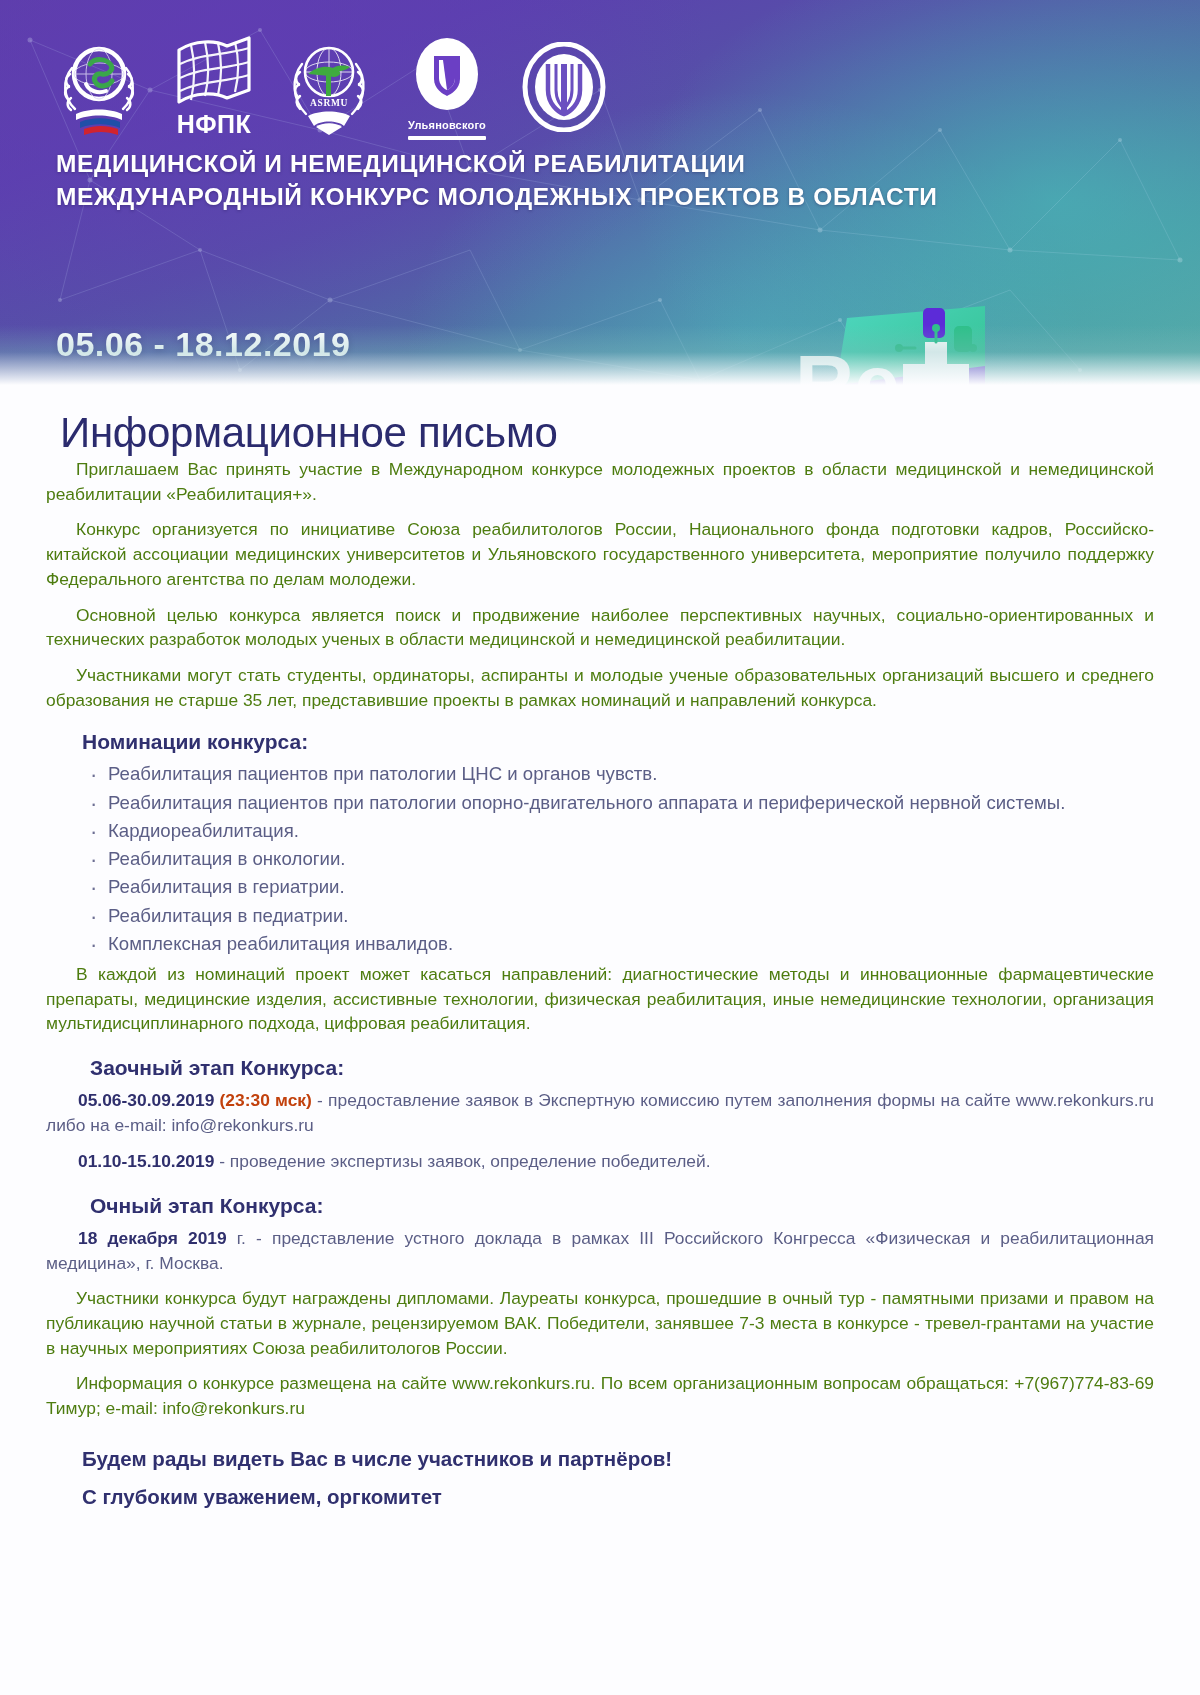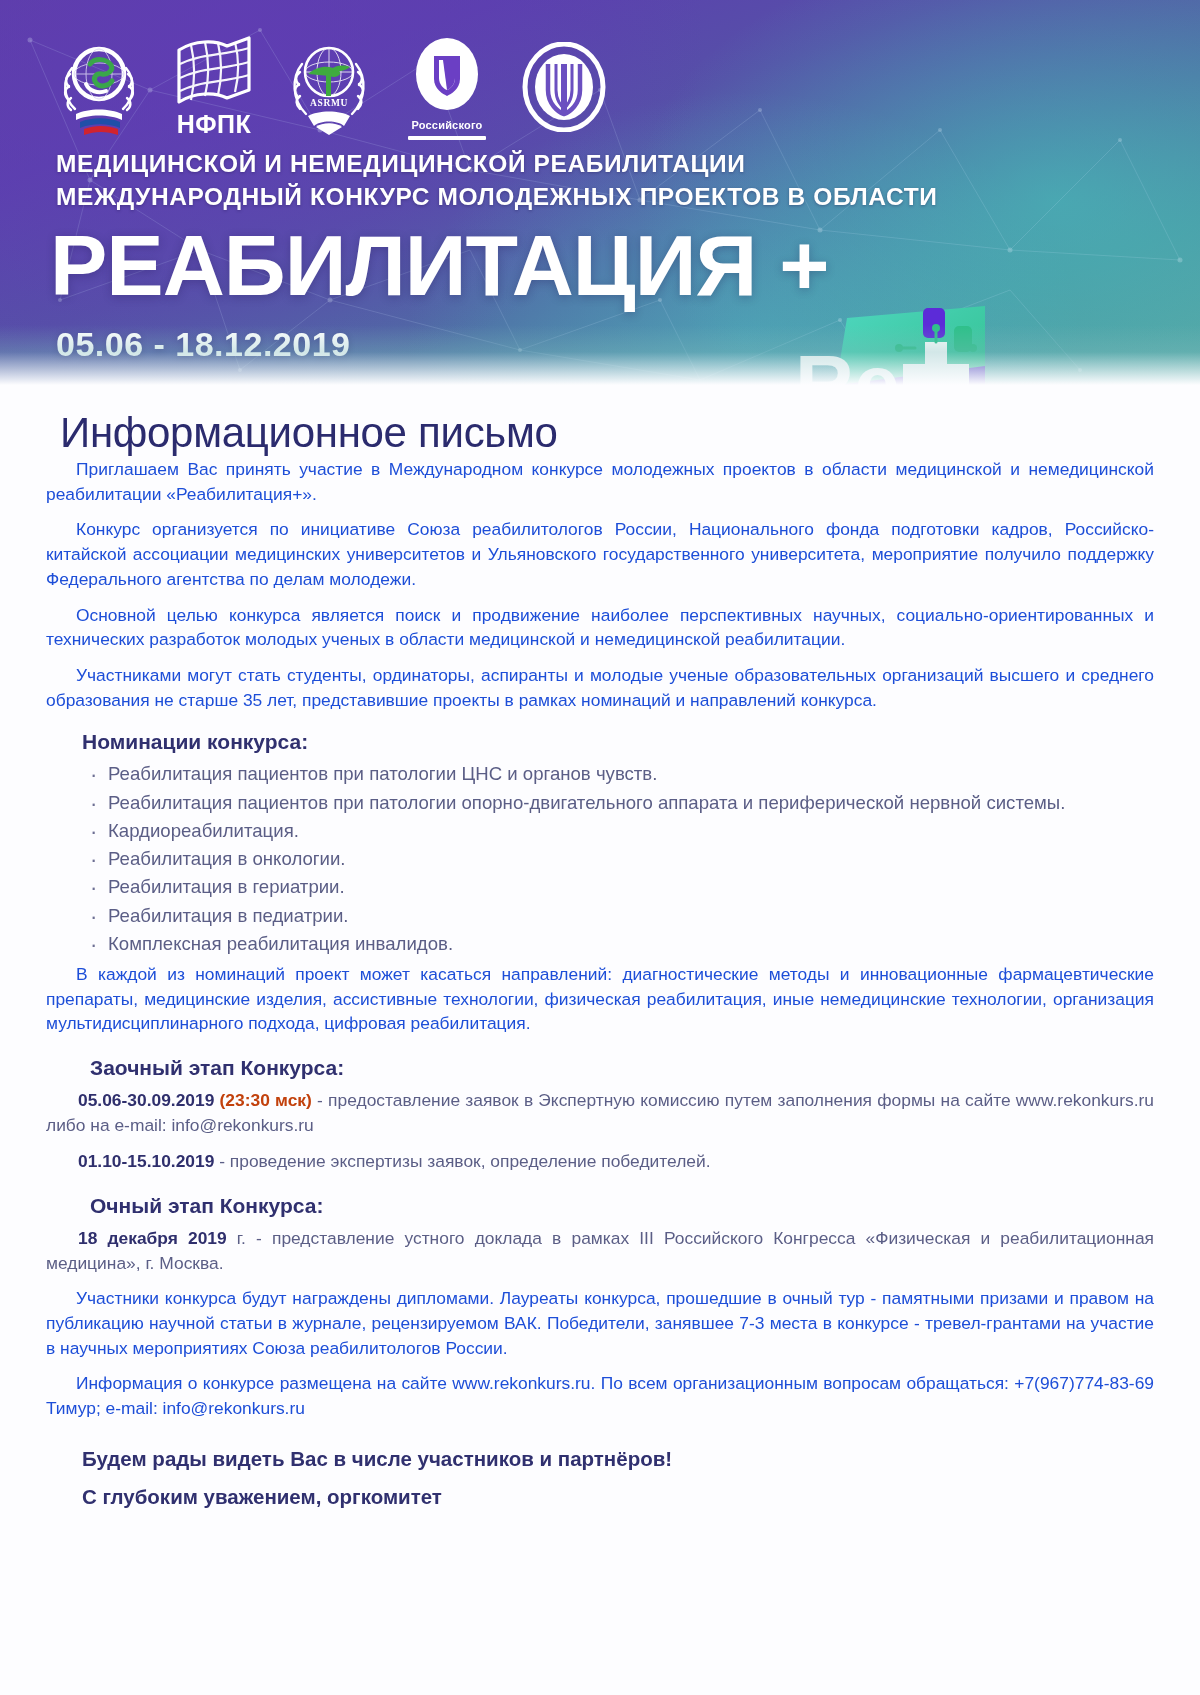--- a/index.html
+++ b/index.html
@@ -114,21 +114,21 @@
   .greeting{
     font-size:27px;
     font-weight:700;
     color:#30306f;
     margin:22px 0 10px 10px;
   }
   p.para{
     margin:0 0 11px 0;
     font-size:17.4px;
     line-height:1.42;
-    color:#1d4ed8;
+    color:#4d7c0f;
     text-align:justify;
     text-indent:30px;
   }
   .sec-head{
     font-size:21px;
     font-weight:700;
     color:#30306f;
     margin:18px 0 6px 36px;
   }
   ul.noms{
@@ -296,41 +296,40 @@
         </svg>
       </div>
 
       <div class="logo rosmol">
         <svg width="70" height="78" viewBox="0 0 70 78">
           <ellipse cx="35" cy="36" rx="31" ry="36" fill="#ffffff"></ellipse>
           <path d="M22 18 L48 18 L48 41 C48 51,39 56,35 58 C31 56,22 51,22 41 Z" fill="#6b3fc4"></path>
           <path d="M27 22 L43 22 L43 40 C43 47,38 51,35 52 C32 51,27 47,27 40 Z" fill="#ffffff"></path>
           <path d="M31 22 L43 22 L43 40 C43 47,38 51,35 52 Z" fill="#6b3fc4"></path>
         </svg>
-        <div class="rosmol-label">Российского</div>
+        <div class="rosmol-label">Ульяновского</div>
         <div class="rosmol-rule"></div>
       </div>
 
       <div class="logo ulsu">
         <svg width="84" height="90" viewBox="0 0 84 90">
           <ellipse cx="42" cy="45" rx="39" ry="43" fill="none" stroke="#ffffff" stroke-width="5"></ellipse>
           <ellipse cx="42" cy="45" rx="29" ry="33" fill="#ffffff"></ellipse>
           <path d="M26 22 L26 48 C26 62,36 70,42 72 C48 70,58 62,58 48 L58 22" fill="none" stroke="#6b4fc0" stroke-width="4.5"></path>
           <path d="M34 22 L34 48 C34 58,39 64,42 66 C45 64,50 58,50 48 L50 22" fill="none" stroke="#6b4fc0" stroke-width="3"></path>
           <rect x="39" y="22" width="6" height="48" fill="#6b4fc0"></rect>
         </svg>
       </div>
     </div>
 
     <div class="banner-sub">
       <div>МЕДИЦИНСКОЙ И НЕМЕДИЦИНСКОЙ РЕАБИЛИТАЦИИ</div>
       <div>МЕЖДУНАРОДНЫЙ КОНКУРС МОЛОДЕЖНЫХ ПРОЕКТОВ В ОБЛАСТИ</div>
     </div>
 
-    <div class="banner-title">РЕАБИЛИТАЦИЯ +</div>
     <div class="banner-dates">05.06 - 18.12.2019</div>
 
     <svg class="rebadge" viewBox="0 0 250 160">
       <defs>
         <linearGradient id="gTeal" x1="0" y1="0" x2="1" y2="1">
           <stop offset="0%" stop-color="#4fd9c0"></stop>
             <stop offset="100%" stop-color="#2ec08a"></stop>
         </linearGradient>
         <linearGradient id="gViolet" x1="0" y1="0" x2="1" y2="1">
           <stop offset="0%" stop-color="#6a2de0"></stop>

